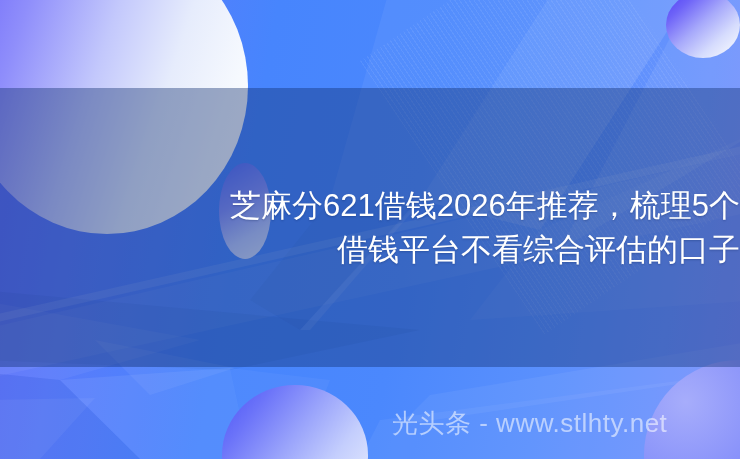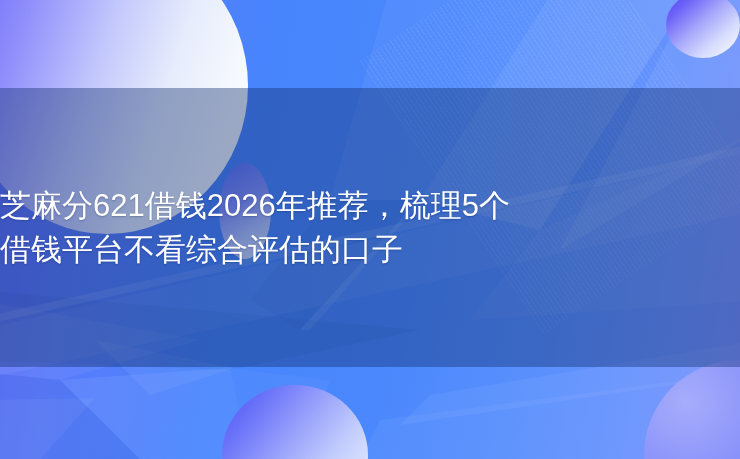--- a/index.html
+++ b/index.html
@@ -141,21 +141,21 @@
     height: 279px;
     background: rgba(15, 44, 110, 0.40);
   }
 
   
   .headline {
     position: absolute;
     left: 0;
     right: 0;
     top: 184px;
-    text-align: left;
+    text-align: right;
     color: #ffffff;
     font-size: 31px;
     line-height: 44px;
     font-weight: 400;
     letter-spacing: 0px;
     white-space: pre-line;
     text-shadow: 0 1px 2px rgba(10, 30, 80, 0.28);
   }
 
   
@@ -213,14 +213,15 @@
   <div class="ellipse ellipse-bottom-right"></div>
   <div class="ellipse ellipse-bottom-center"></div>
   <div class="ellipse ellipse-mid-left"></div>
   <div class="ellipse ellipse-top-right"></div>
 
   <div class="dark-band"></div>
 
   <div class="headline">芝麻分621借钱2026年推荐，梳理5个
 借钱平台不看综合评估的口子</div>
 
+  <div class="watermark">光头条 - www.stlhty.net</div>
 
 </div>
 
 </body></html>

